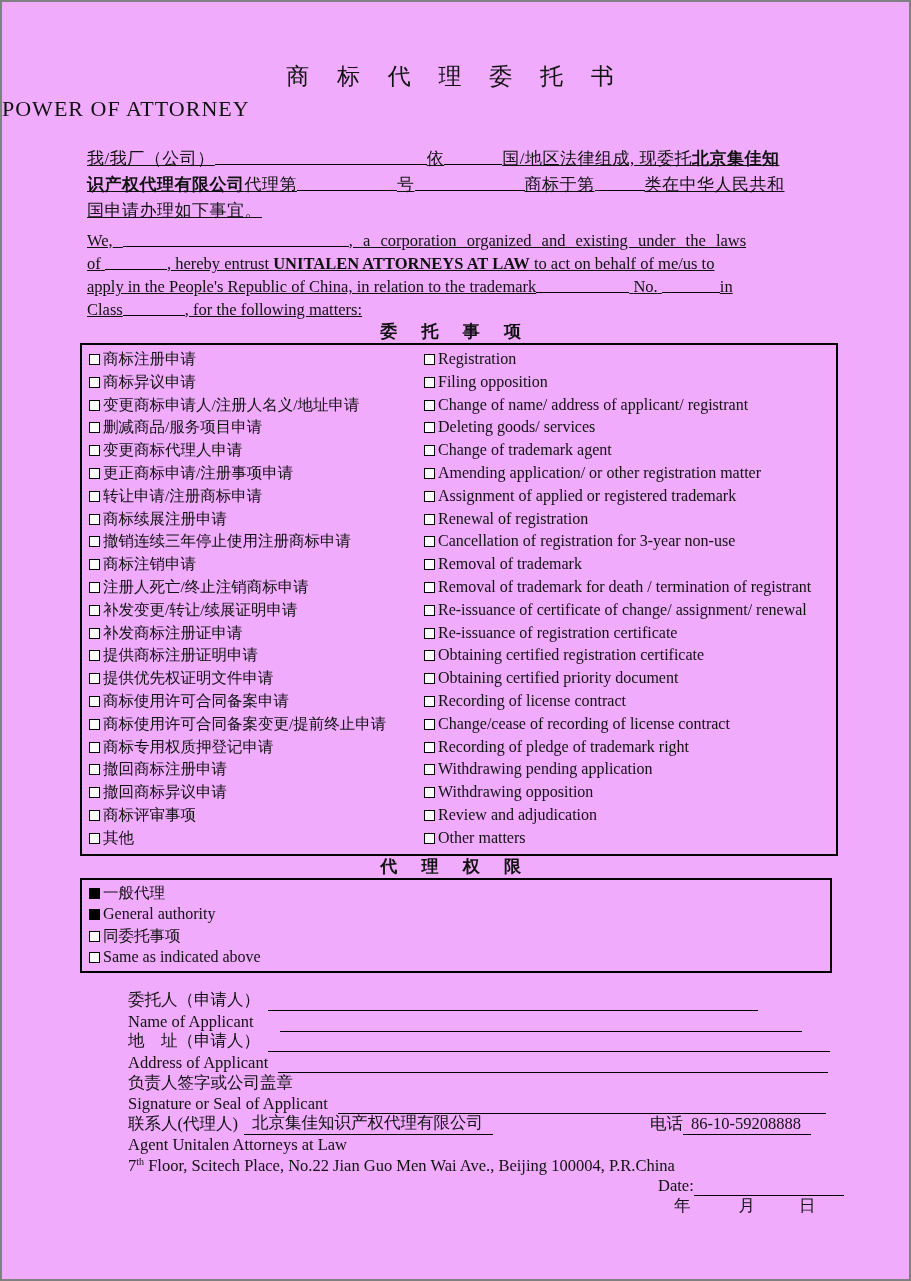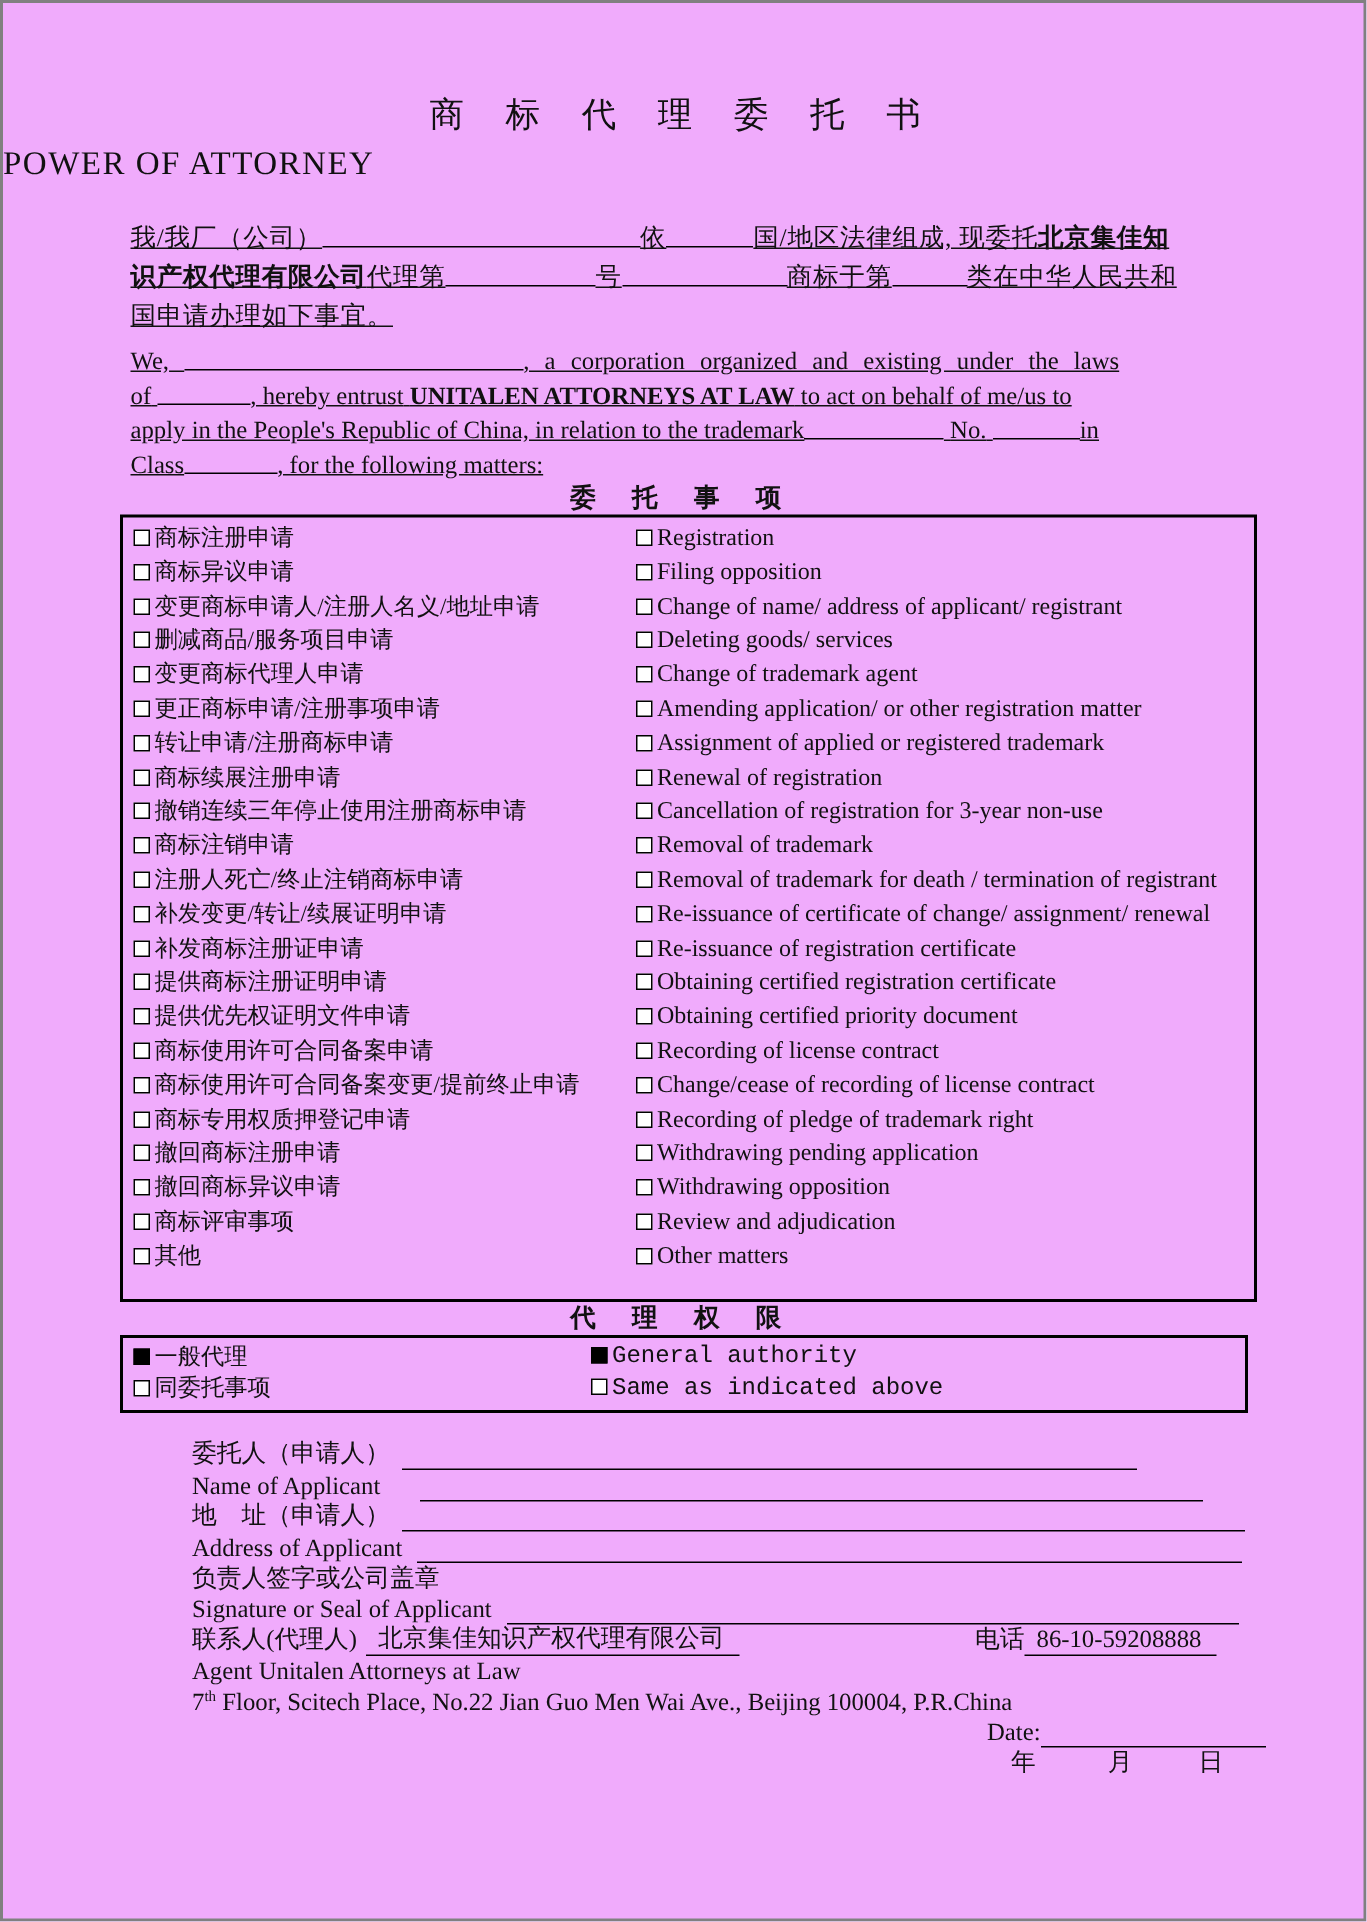--- a/index.html
+++ b/index.html
@@ -37,40 +37,40 @@
     height: 15px; vertical-align: -1px;
   }
   
   .sec-h {
     text-align: center; font-weight: bold; font-size: 17px;
     letter-spacing: 10px; line-height: 20px; margin-top: 1px;
   }
   
   .mtable {
     margin-left: 78px; width: 758px;
-    border: 2px solid #000; padding: 3px 0 16px 7px;
+    border: 2px solid #000; padding: 3px 0 4px 7px;
     margin-top: 1px;
   }
   .mrow { display: flex; line-height: 22.8px; }
   .mcell.cn { width: 335px; flex: none; font-size: 15.5px; }
   .mcell.en { flex: 1; font-size: 16px; }
   .cb {
     display: inline-block; width: 11px; height: 11px;
     border: 1px solid #000; margin-right: 3px; vertical-align: -1px;
     background: #fff;
   }
   .cb.filled { background: #000; }
   
   .abox {
     margin-left: 78px; width: 752px;
     border: 2px solid #000; padding: 2px 0 3px 7px; margin-top: 1px;
   }
-  .arow { display: flex; line-height: 21.5px; }
+  .arow { display: flex; line-height: 21.5px; flex-direction: column; }
   .acell.cn { width: 305px; flex: none; font-size: 15.5px; }
-  .acell.en { flex: 1; font-size: 16px; font-family: Liberation Mono, monospace; }
+  .acell.en { flex: 1; font-size: 16px; }
   
   .footer { margin: 18px 85px 0 85px; width: 742px; font-size: 16.5px; }
   .frow { display: flex; align-items: flex-end; height: 20.6px; white-space: nowrap; }
   .frow .lab { flex: none; margin-left: 41px; }
   .frow .gap { flex: none; display: inline-block; }
   .ublank { border-bottom: 1px solid #000; height: 17px; display: inline-block; flex: none; }
   .uval { border-bottom: 1px solid #000; padding: 0 10px 0 8px; display: inline-block; flex: none; }
   .cnlab { font-size: 16.5px; }
   .date-row { padding-left: 530px; }
   .ymd-row { padding-left: 587px; font-size: 16.5px; }

